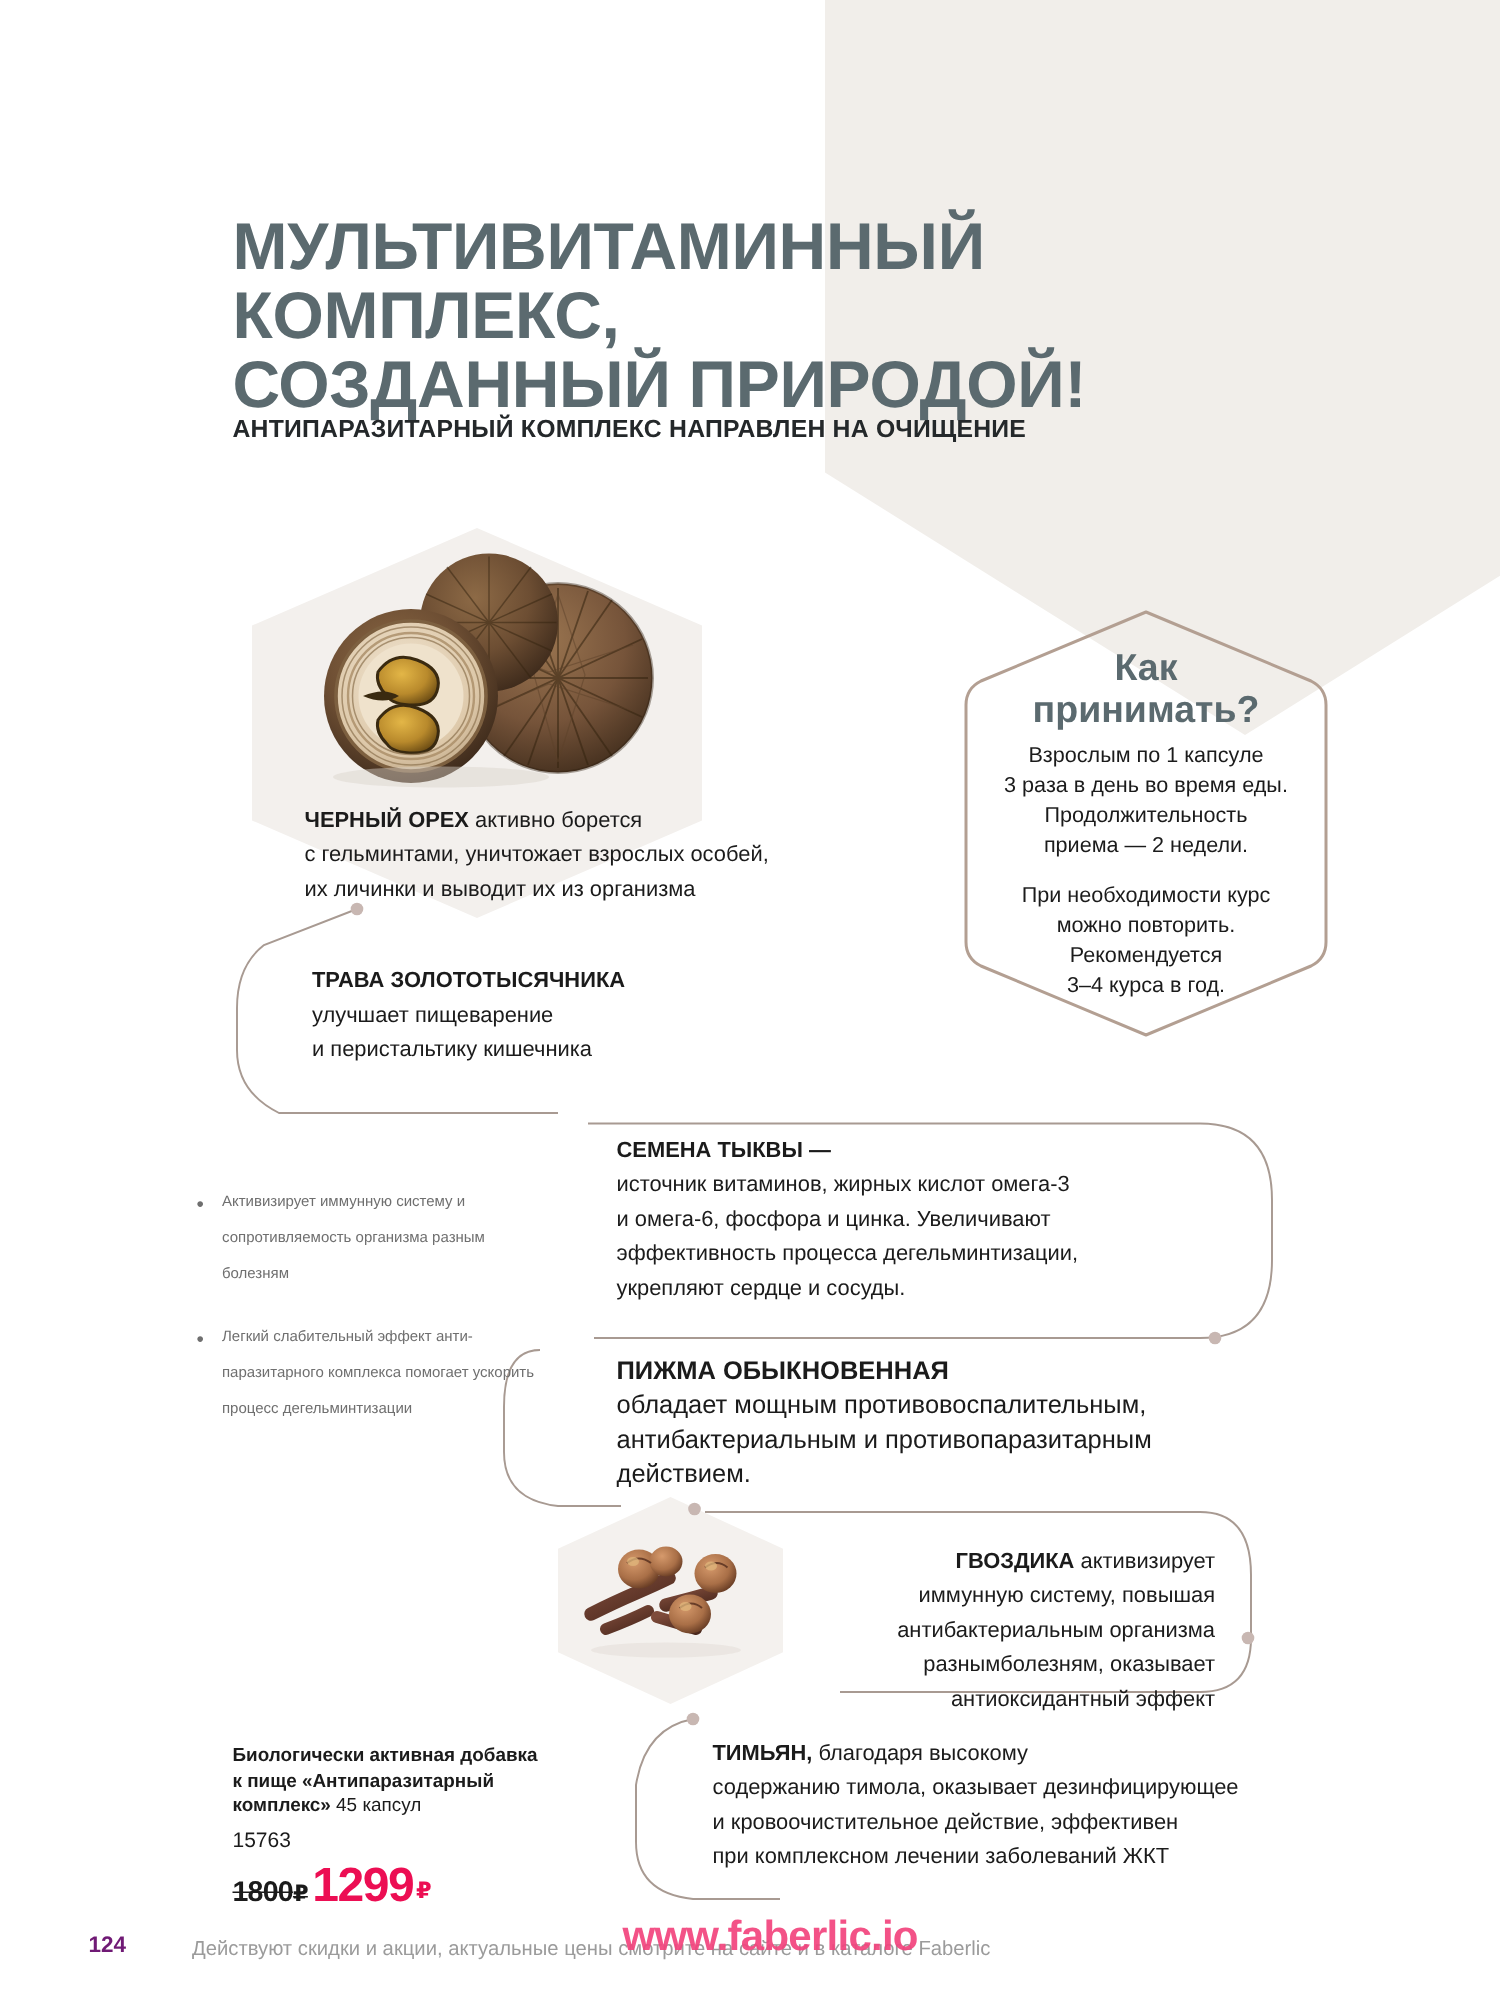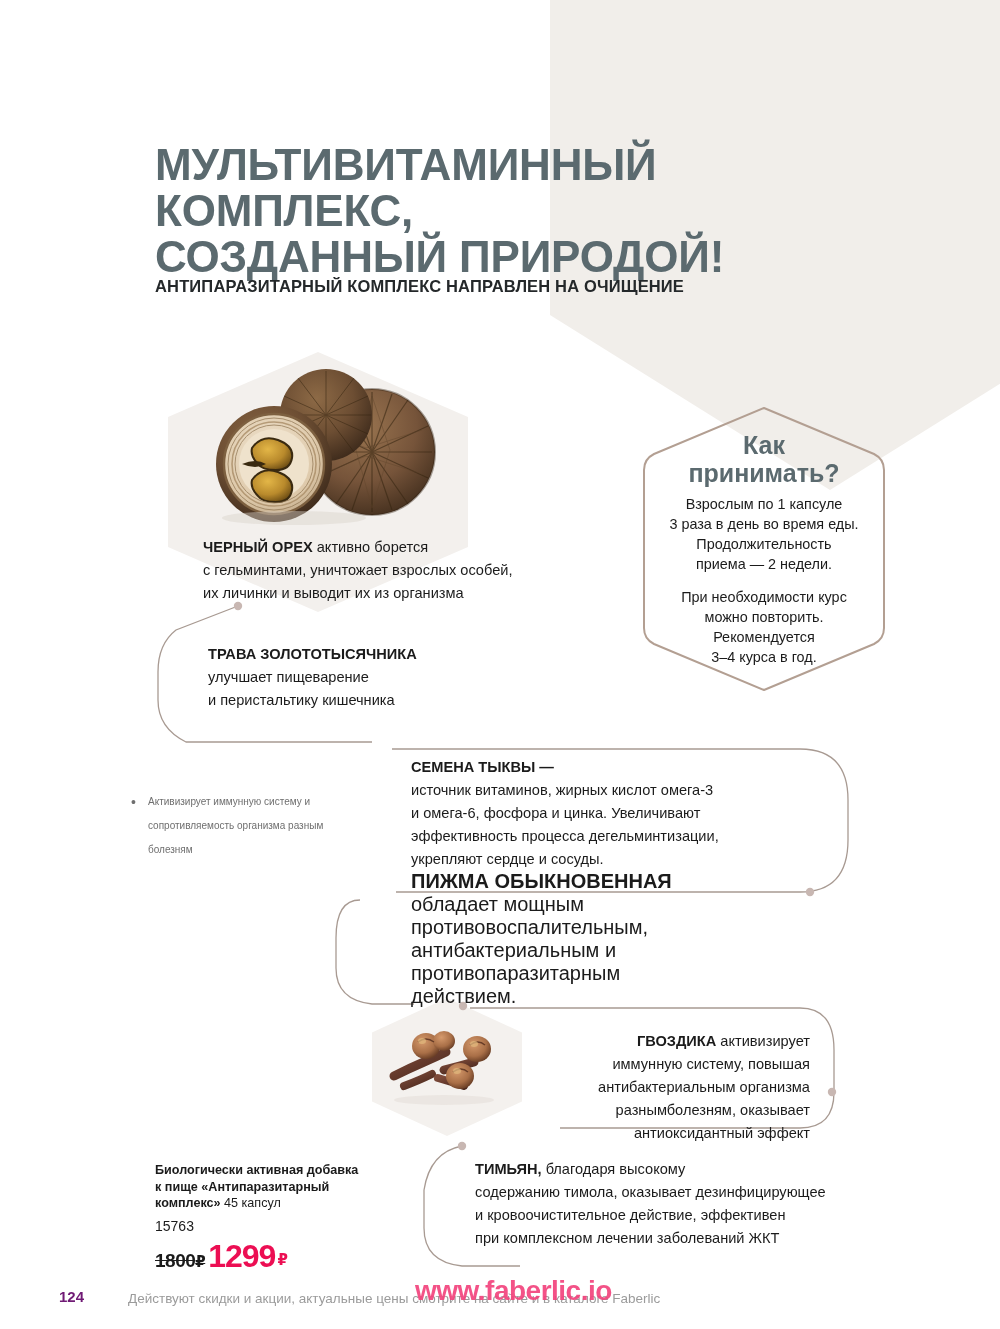--- a/index.html
+++ b/index.html
@@ -68,21 +68,21 @@
   
   .clove-wrap{position:absolute;left:382px;top:1014px;width:134px;height:98px;z-index:2;}
 
   
   .txt{position:absolute;z-index:3;color:#1b1b1b;}
   .t-strong{font-weight:700;}
 
   .blk-walnut{left:203px;top:536px;width:400px;font-size:14.6px;line-height:23px;}
   .blk-centaury{left:208px;top:643px;width:330px;font-size:14.6px;line-height:23px;}
   .blk-pumpkin{left:411px;top:756px;width:400px;font-size:14.6px;line-height:23px;}
-  .blk-tansy{left:411px;top:870px;width:400px;font-size:20px;line-height:23px;}
+  .blk-tansy{left:411px;top:902px;width:400px;font-size:17px;line-height:23px;}
   .blk-clove{left:520px;top:1030px;width:290px;font-size:14.6px;line-height:23px;text-align:right;}
   .blk-thyme{left:475px;top:1158px;width:470px;font-size:14.6px;line-height:23px;}
 
   
   .bullets{
     position:absolute;left:128px;top:790px;width:230px;
     font-size:10px;line-height:24px;color:#6f6f6f;z-index:3;
   }
   .bullets li{margin-bottom:18px;list-style:none;position:relative;padding-left:20px;}
   .bullets li:before{
@@ -354,20 +354,21 @@
   <div class="txt blk-thyme">
     <span class="t-strong">ТИМЬЯН,</span><span> благодаря высокому</span><br>
     <span>содержанию тимола, оказывает дезинфицирующее</span><br>
     <span>и кровоочистительное действие, эффективен</span><br>
     <span>при комплексном лечении заболеваний ЖКТ</span>
   </div>
 
   <div class="bullets">
     <ul>
       <li>Активизирует иммунную систему и сопротивляемость организма разным болезням</li>
+      <li>Легкий слабительный эффект анти-паразитарного комплекса помогает ускорить процесс дегельминтизации</li>
     </ul>
   </div>
 
   <div class="product">
     <div class="product-desc">
       <span>Биологически активная добавка</span><br>
       <span>к пище «Антипаразитарный</span><br>
       <span>комплекс»</span><span class="light"> 45 капсул</span>
     </div>
     <div class="product-code">15763</div>

